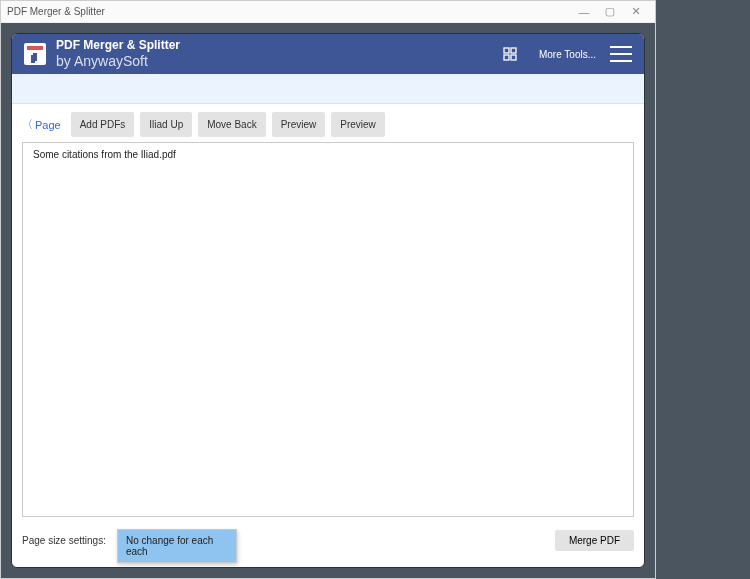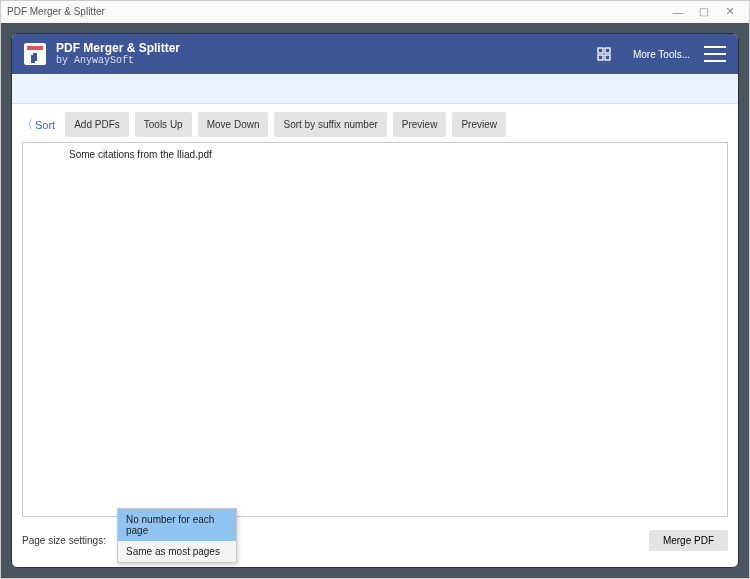--- a/index.html
+++ b/index.html
@@ -1,21 +1,21 @@
 <!DOCTYPE html>
 <html><head>
 <meta charset="utf-8">
 <style>
   * { box-sizing: border-box; margin: 0; padding: 0; font-family: "Segoe UI", Arial, sans-serif; }
   html, body { width: 750px; height: 579px; overflow: hidden; background: #4a5560; }
   body { font-size: 12px; color: #222; }
 
   
   .win {
-    position: absolute; left: 0; top: 0; width: 750px; height: 579px;
+    position: absolute; left: 0; top: 0; width: 656px; height: 579px;
     background: #ef4444; border: 1px solid #ccc;
   }
   .titlebar {
     height: 22px; display: flex; align-items: center; padding: 0 6px;
     color: #555; font-size: 10px; background: #fafafa; border-bottom: 1px solid #eee;
   }
   .titlebar .spacer { flex: 1; }
   .titlebar .ctrl { width: 26px; text-align: center; color: #888; font-size: 11px; cursor: default; }
 
   
@@ -35,21 +35,21 @@
     display: flex; align-items: center; padding: 0 12px;
   }
   .app-logo {
     width: 22px; height: 22px; background: #fff; border-radius: 2px;
     display: flex; align-items: center; justify-content: center; margin-right: 10px;
     position: relative;
   }
   .app-logo::before { content:""; position:absolute; left:3px; right:3px; top:3px; height:4px; background:#e05258; }
   .app-logo::after  { content:""; position:absolute; left:9px; top:10px; width:4px; height:8px; background:#3f5696; box-shadow: -2px 2px 0 0 #3f5696; }
   .app-title { font-size: 12px; font-weight: 600; line-height: 1.1; }
-  .app-sub   { font-size: 10px; opacity: .8; font-family: Liberation Mono, monospace; }
+  .app-sub   { font-size: 14px; opacity: .8; }
   .appbar .spacer { flex: 1; }
   .more-tools { display: flex; align-items: center; gap: 22px; font-size: 10px; margin-right: 14px; cursor: pointer; }
   .grid-icon { width: 14px; height: 14px; display: inline-block; }
   .grid-icon svg { display:block; }
   .hamburger { width: 22px; height: 16px; display: flex; flex-direction: column; justify-content: space-between; cursor: pointer; }
   .hamburger span { display:block; height:2px; background:#fff; }
 
   
   .subheader { height: 30px; background: #eaf3ff; border-bottom: 1px solid #d8e2ef; }
 
@@ -60,21 +60,21 @@
   .back-link { color: #2f66d5; font-size: 11px; display: flex; align-items: center; gap: 2px; cursor: pointer; margin-right: 4px; }
   .back-link .chev { font-size: 11px; }
   .tbtn {
     background: #e3e3e3; border: none; border-radius: 2px;
     padding: 7px 9px; font-size: 10px; color: #333; cursor: pointer;
   }
 
   
   .filelist {
     position: absolute; left: 10px; right: 10px; top: 108px; bottom: 50px;
-    border: 1px solid #c9c9c9; background: #fff; overflow: hidden; padding-left: 36px;
+    border: 1px solid #c9c9c9; background: #fff; overflow: hidden;
   }
   .file-row {
     padding: 6px 10px; font-size: 10px; border-bottom: 0px solid #eee;
     cursor: pointer;
   }
   .file-row.selected { background: #8fc3f0; }
 
   
   .footer {
     position: absolute; left: 10px; right: 10px; bottom: 12px; height: 30px;
@@ -135,39 +135,37 @@
             <span></span>
             <span></span>
         </div>
       </div>
 
       <div class="subheader"></div>
 
       <div class="toolbar">
         <div class="back-link">
           <span class="chev">〈</span>
-          <span>Sort</span>
+          <span>Page</span>
         </div>
         <button class="tbtn">Add PDFs</button>
-        <button class="tbtn">Tools Up</button>
-        <button class="tbtn">Move Down</button>
-        <button class="tbtn">Sort by suffix number</button>
+        <button class="tbtn">Iliad Up</button>
+        <button class="tbtn">Move Back</button>
         <button class="tbtn">Preview</button>
         <button class="tbtn">Preview</button>
       </div>
 
       <div class="filelist" id="filelist">
           <div class="file-row"><span>Some citations from the Iliad.pdf</span></div>
         </div>
 
       <div class="footer">
         <span class="footer-label">Page size settings:</span>
         <button class="merge-btn">Merge PDF</button>
       </div>
 
       <div class="popup" id="popup">
-          <div class="popup-item sel">No number for each page</div>
-          <div class="popup-item">Same as most pages</div>
+          <div class="popup-item sel">No change for each each</div>
         </div>
 
     </div>
   </div>
 </div>
 
 </body></html>

